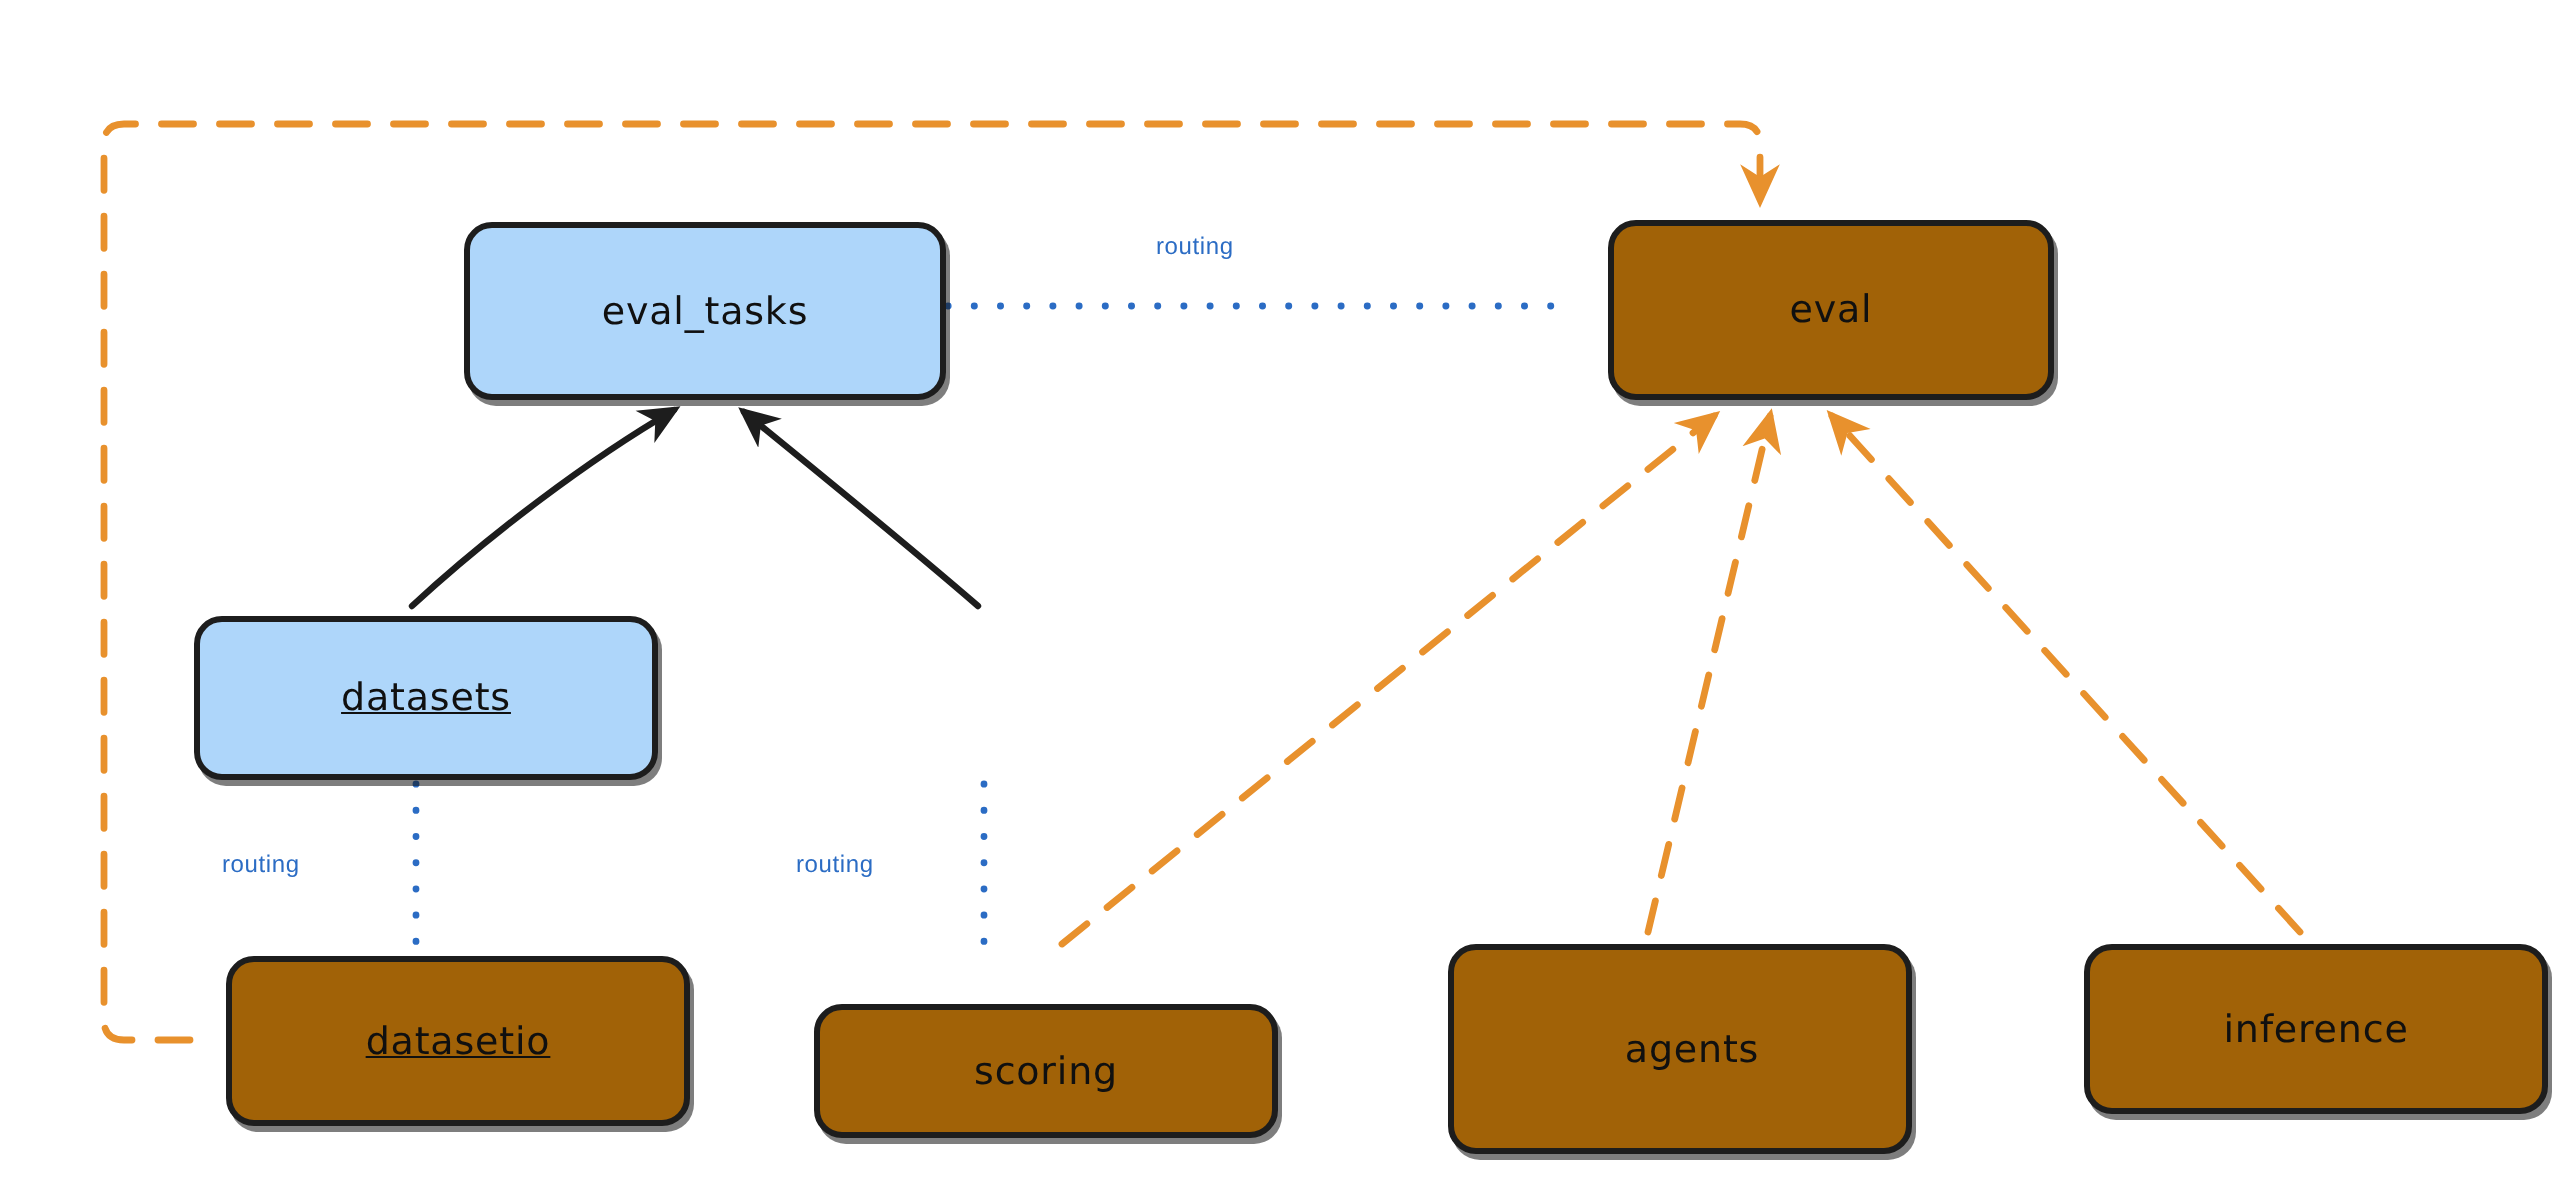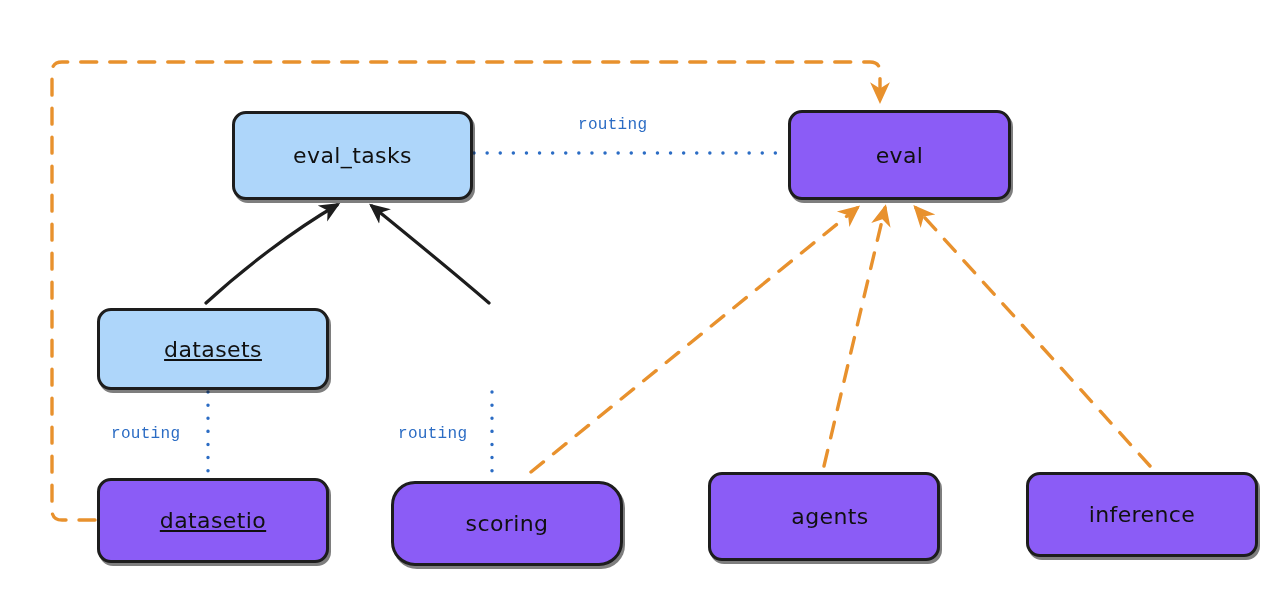--- a/index.html
+++ b/index.html
@@ -30,35 +30,36 @@
     position: absolute;
     box-sizing: border-box;
     border: 3px solid #1d1d1d;
     border-radius: 14px;
     display: flex;
     align-items: center;
     justify-content: center;
     text-align: center;
     color: #101010;
     font-family: "DejaVu Sans", sans-serif;
-    font-size: 22px;
+    font-size: 19px;
     letter-spacing: 0.4px;
     box-shadow: 2px 3px 0 rgba(20,20,20,0.55);
   }
   .node.api {
     background: #aed6fa;
   }
   .node.provider {
-    background: #8b5cf6;
+    background: #a16207;
+    margin-left: 16px;
   }
   .edge-label {
     position: absolute;
     color: #2b6cc4;
-    font-family: Liberation Mono, monospace;
-    font-size: 16px;
+    font-family: Liberation Sans, sans-serif;
+    font-size: 12px;
     white-space: nowrap;
     letter-spacing: 0.3px;
   }
 </style>
 </head>
 <body>
 
 <div id="canvas">
 
   <svg id="edges" viewBox="0 0 1280 596" width="1280" height="596" xmlns="http://www.w3.org/2000/svg">
@@ -100,25 +101,25 @@
 
   <div class="node api" style="left:97px; top:308px; width:232px; height:82px;text-decoration:underline;">
     <span>datasets</span>
   </div>
 
 
   <div class="node provider" style="left:97px; top:478px; width:232px; height:85px;text-decoration:underline;">
     <span>datasetio</span>
   </div>
 
-  <div class="node provider" style="left:391px; top:481px; width:232px; height:85px;border-radius:24px;">
+  <div class="node provider" style="left:391px; top:502px; width:232px; height:67px;">
     <span>scoring</span>
   </div>
 
-  <div class="node provider" style="left:708px; top:472px; width:232px; height:89px;padding-left:12px;">
+  <div class="node provider" style="left:708px; top:472px; width:232px; height:105px;padding-left:12px;">
     <span>agents</span>
   </div>
 
   <div class="node provider" style="left:1026px; top:472px; width:232px; height:85px;">
     <span>inference</span>
   </div>
 
   <div class="edge-label" style="left:578px; top:116px;">routing</div>
 
   <div class="edge-label" style="left:111px; top:425px;">routing</div>

